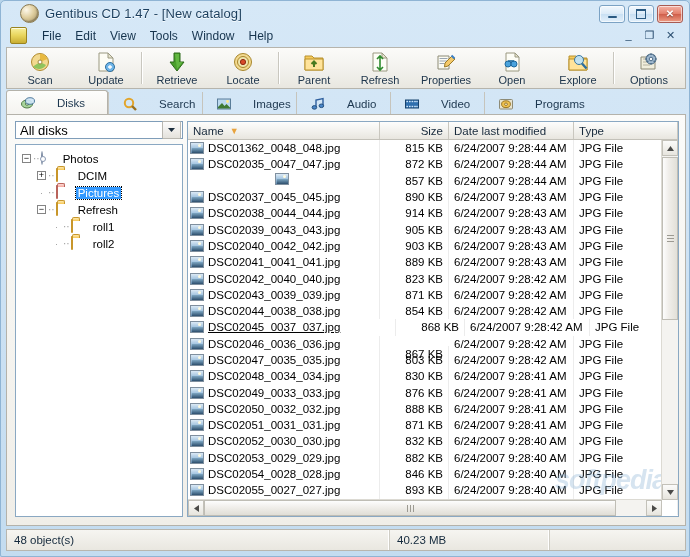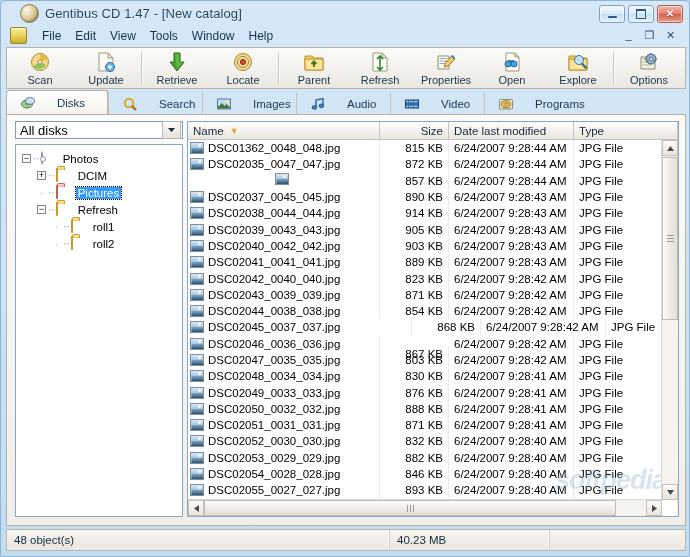--- a/index.html
+++ b/index.html
@@ -610,21 +610,21 @@
           <div class="row">
             <div class="c name" style="width: 192px;">
               <span class="img-ico"></span>
               <span>DSC02044_0038_038.jpg</span>
             </div>
             <div class="c right" style="width: 69px;">854 KB</div>
             <div class="c" style="width: 125px;">6/24/2007 9:28:42 AM</div>
             <div class="c" style="flex: 1 1 0%;">JPG File</div>
           </div>
           <div class="row">
-            <div class="c name" style="width: 224px;">
+            <div class="c name" style="width: 208px; text-decoration: underline;">
               <span class="img-ico"></span>
               <span>DSC02045_0037_037.jpg</span>
             </div>
             <div class="c right" style="width: 69px;">868 KB</div>
             <div class="c" style="width: 125px;">6/24/2007 9:28:42 AM</div>
             <div class="c" style="flex: 1 1 0%;">JPG File</div>
           </div>
           <div class="row">
             <div class="c name" style="width: 192px;">
               <span class="img-ico"></span>

